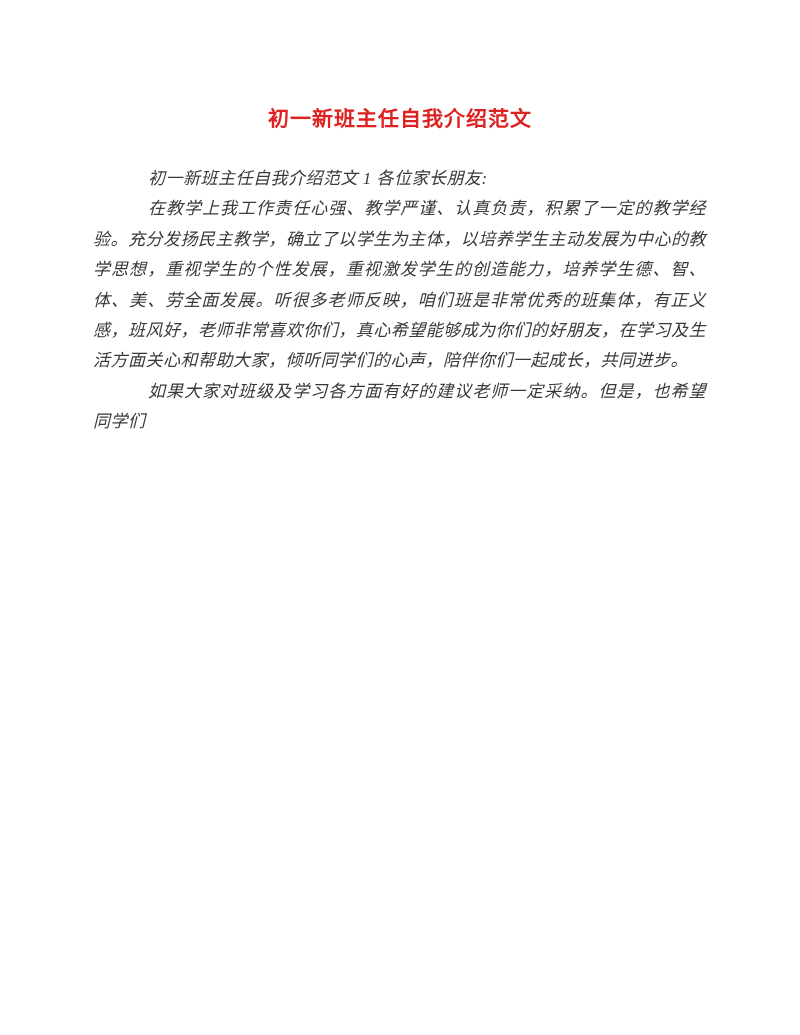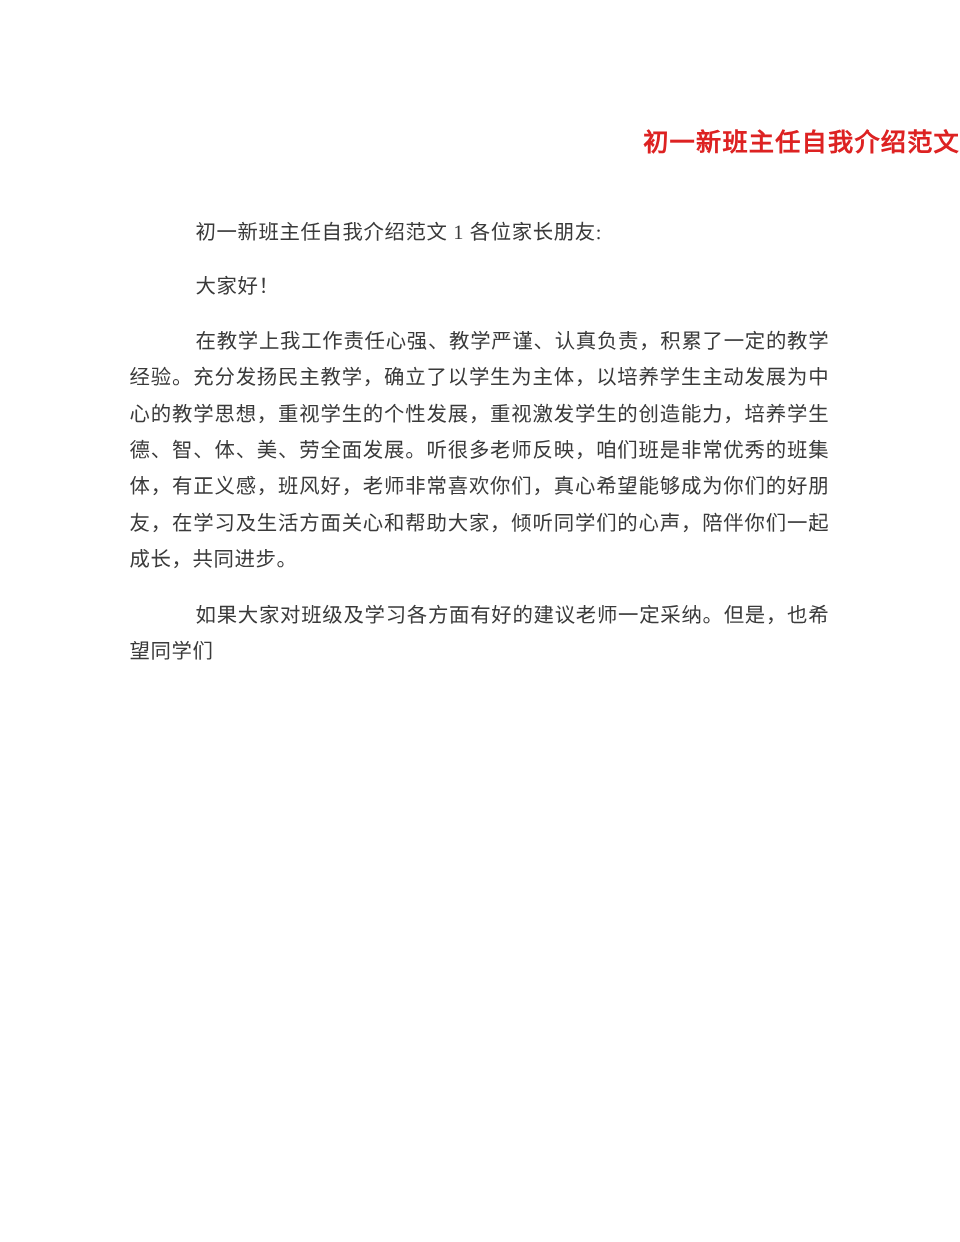--- a/index.html
+++ b/index.html
@@ -14,48 +14,48 @@
     background: #ffffff;
     overflow: hidden;
     font-family: "Liberation Serif", "DejaVu Serif", serif;
   }
   .doc-title {
     position: absolute;
     top: 102px;
     left: 0;
     width: 100%;
     margin: 0;
-    text-align: right;
+    text-align: center;
     font-size: 21px;
     font-weight: bold;
     color: #dd2222;
     letter-spacing: 1px;
   }
   .doc-body {
     position: absolute;
     top: 164px;
     left: 93px;
     width: 613px;
     font-size: 17px;
     line-height: 30.4px;
     color: #3a3a3a;
     text-align: justify;
     letter-spacing: 0.5px;
   }
   .doc-body p {
-    margin: 15px;
+    margin: 0;
     text-indent: 55px;
     word-break: break-all;
+    font-style: italic;
   }
 </style>
 </head>
 <body>
 
 <div class="page">
   <h1 class="doc-title">初一新班主任自我介绍范文</h1>
 
   <div class="doc-body">
     <p>初一新班主任自我介绍范文 1 各位家长朋友:</p>
-    <p>大家好！</p>
     <p>在教学上我工作责任心强、教学严谨、认真负责，积累了一定的教学经验。充分发扬民主教学，确立了以学生为主体，以培养学生主动发展为中心的教学思想，重视学生的个性发展，重视激发学生的创造能力，培养学生德、智、体、美、劳全面发展。听很多老师反映，咱们班是非常优秀的班集体，有正义感，班风好，老师非常喜欢你们，真心希望能够成为你们的好朋友，在学习及生活方面关心和帮助大家，倾听同学们的心声，陪伴你们一起成长，共同进步。</p>
     <p>如果大家对班级及学习各方面有好的建议老师一定采纳。但是，也希望同学们</p>
   </div>
 </div>
 
 </body></html>

